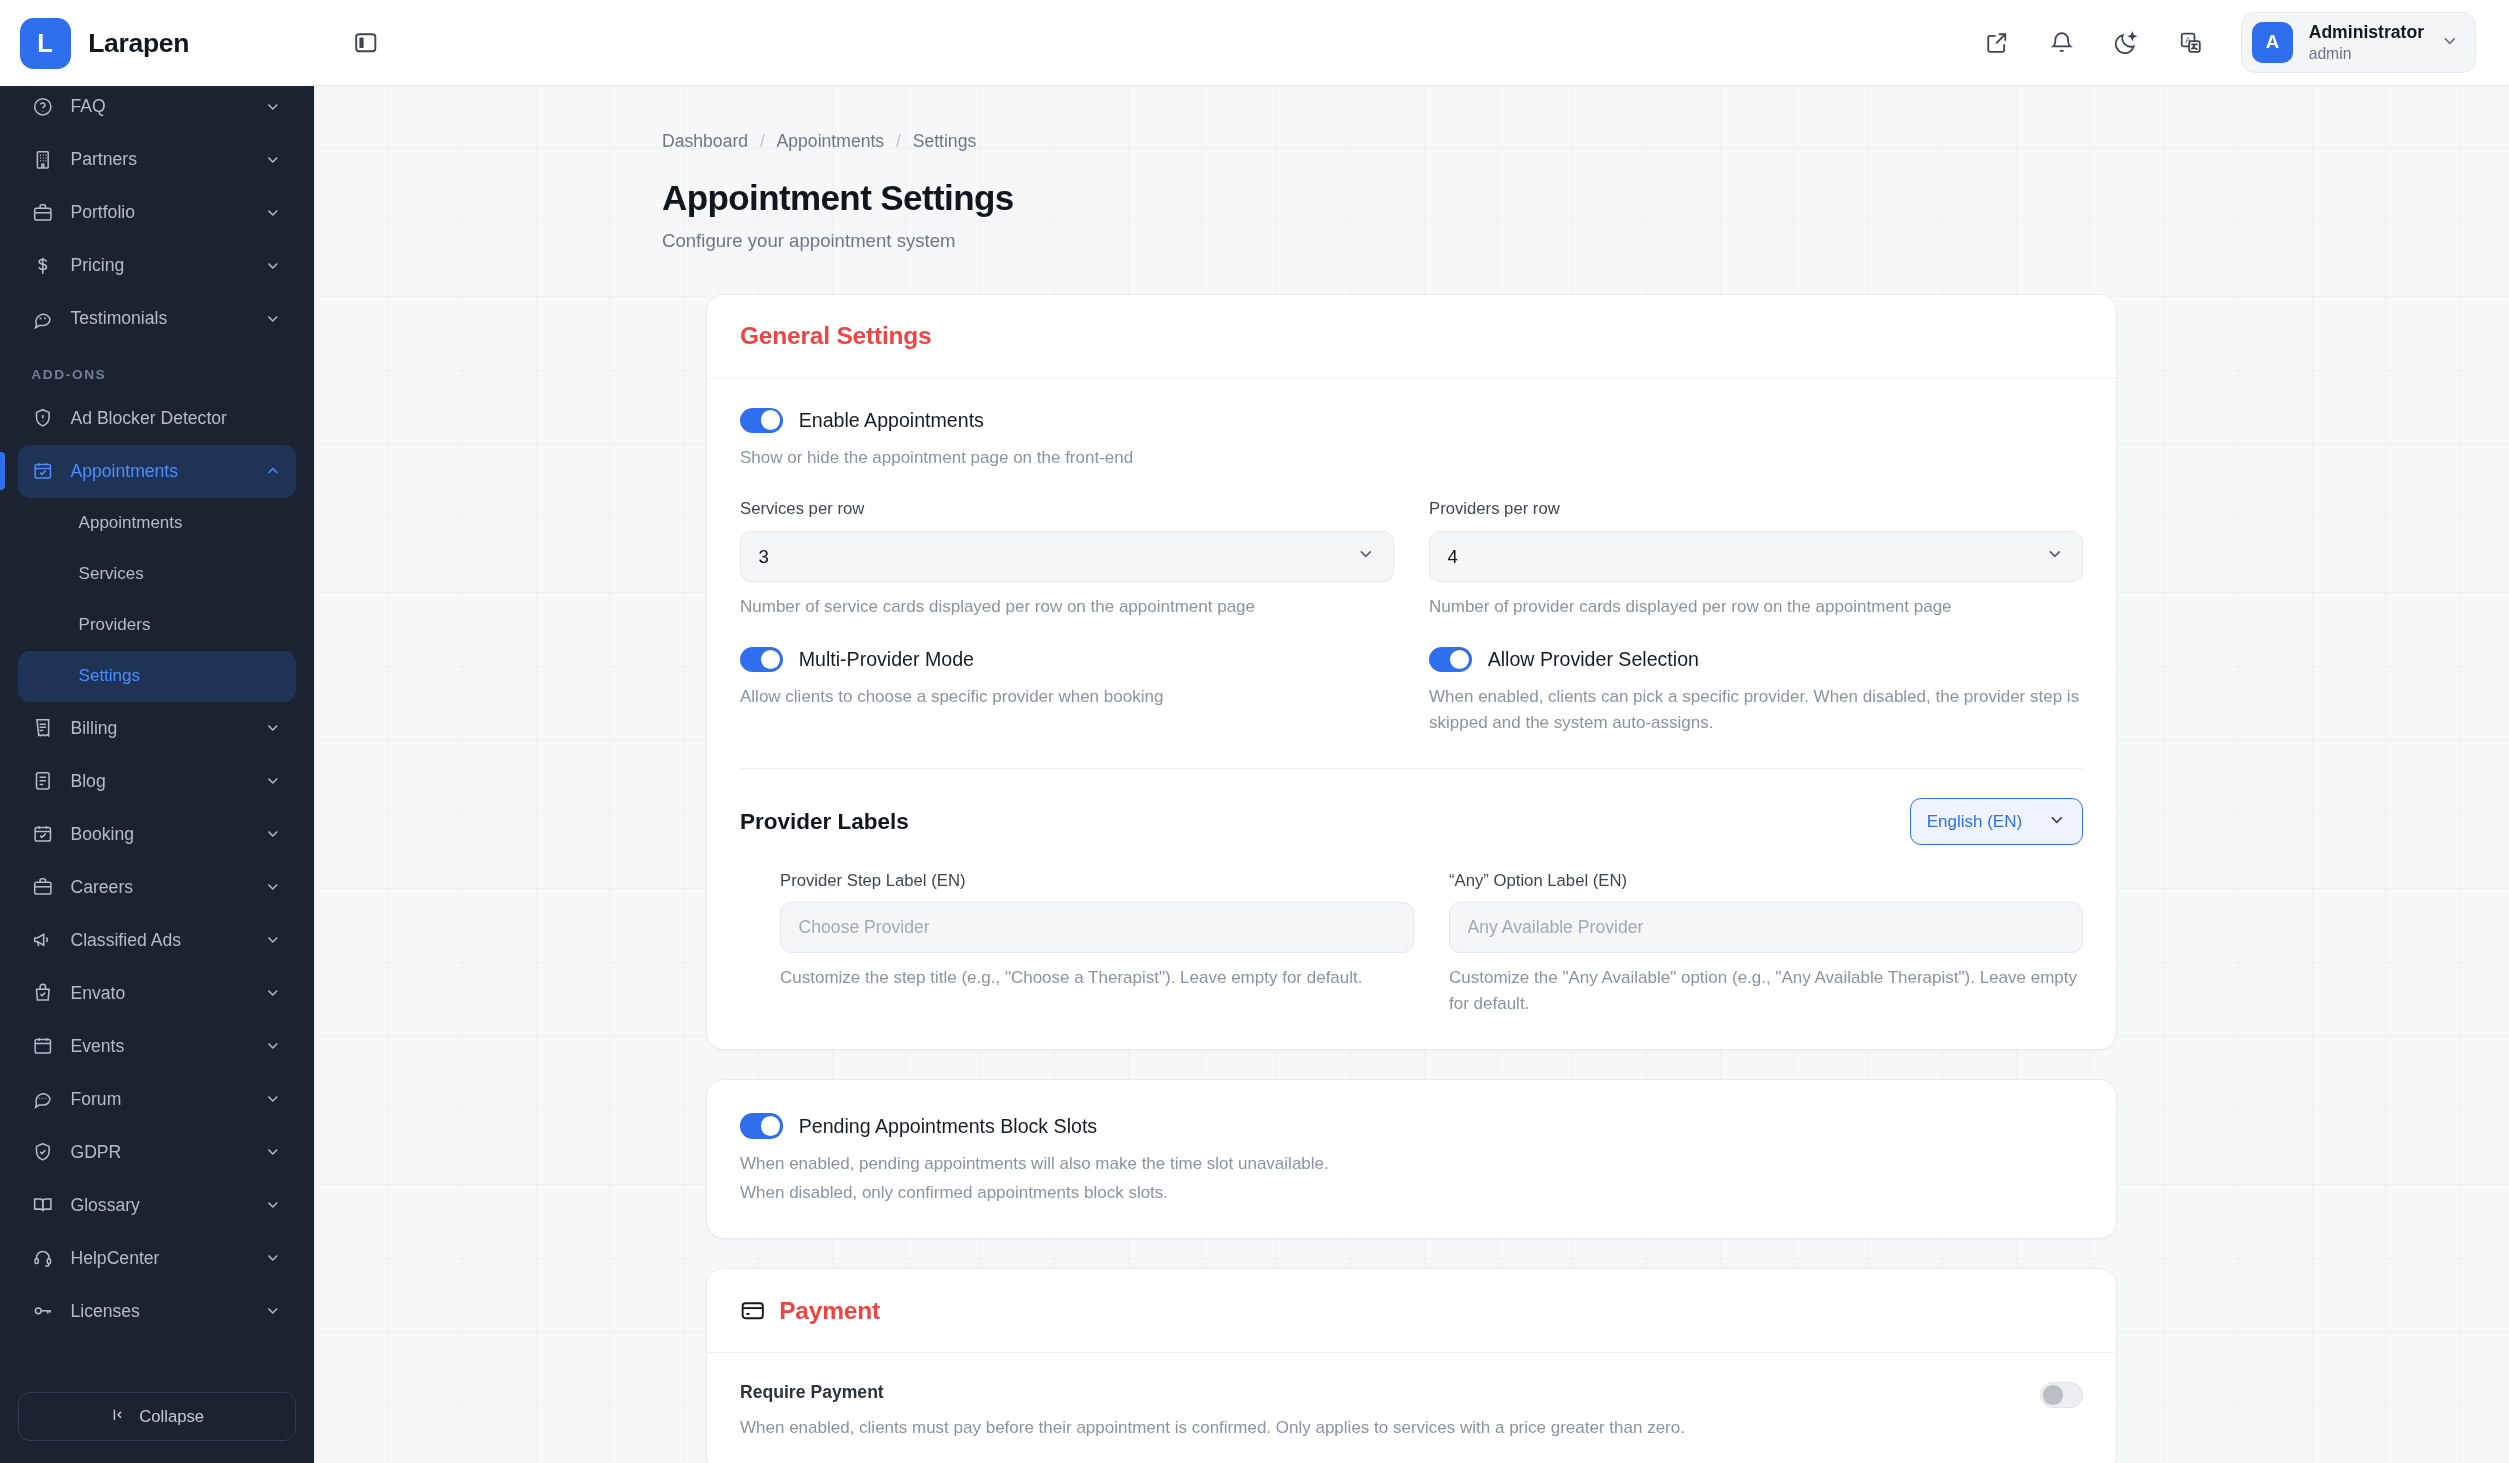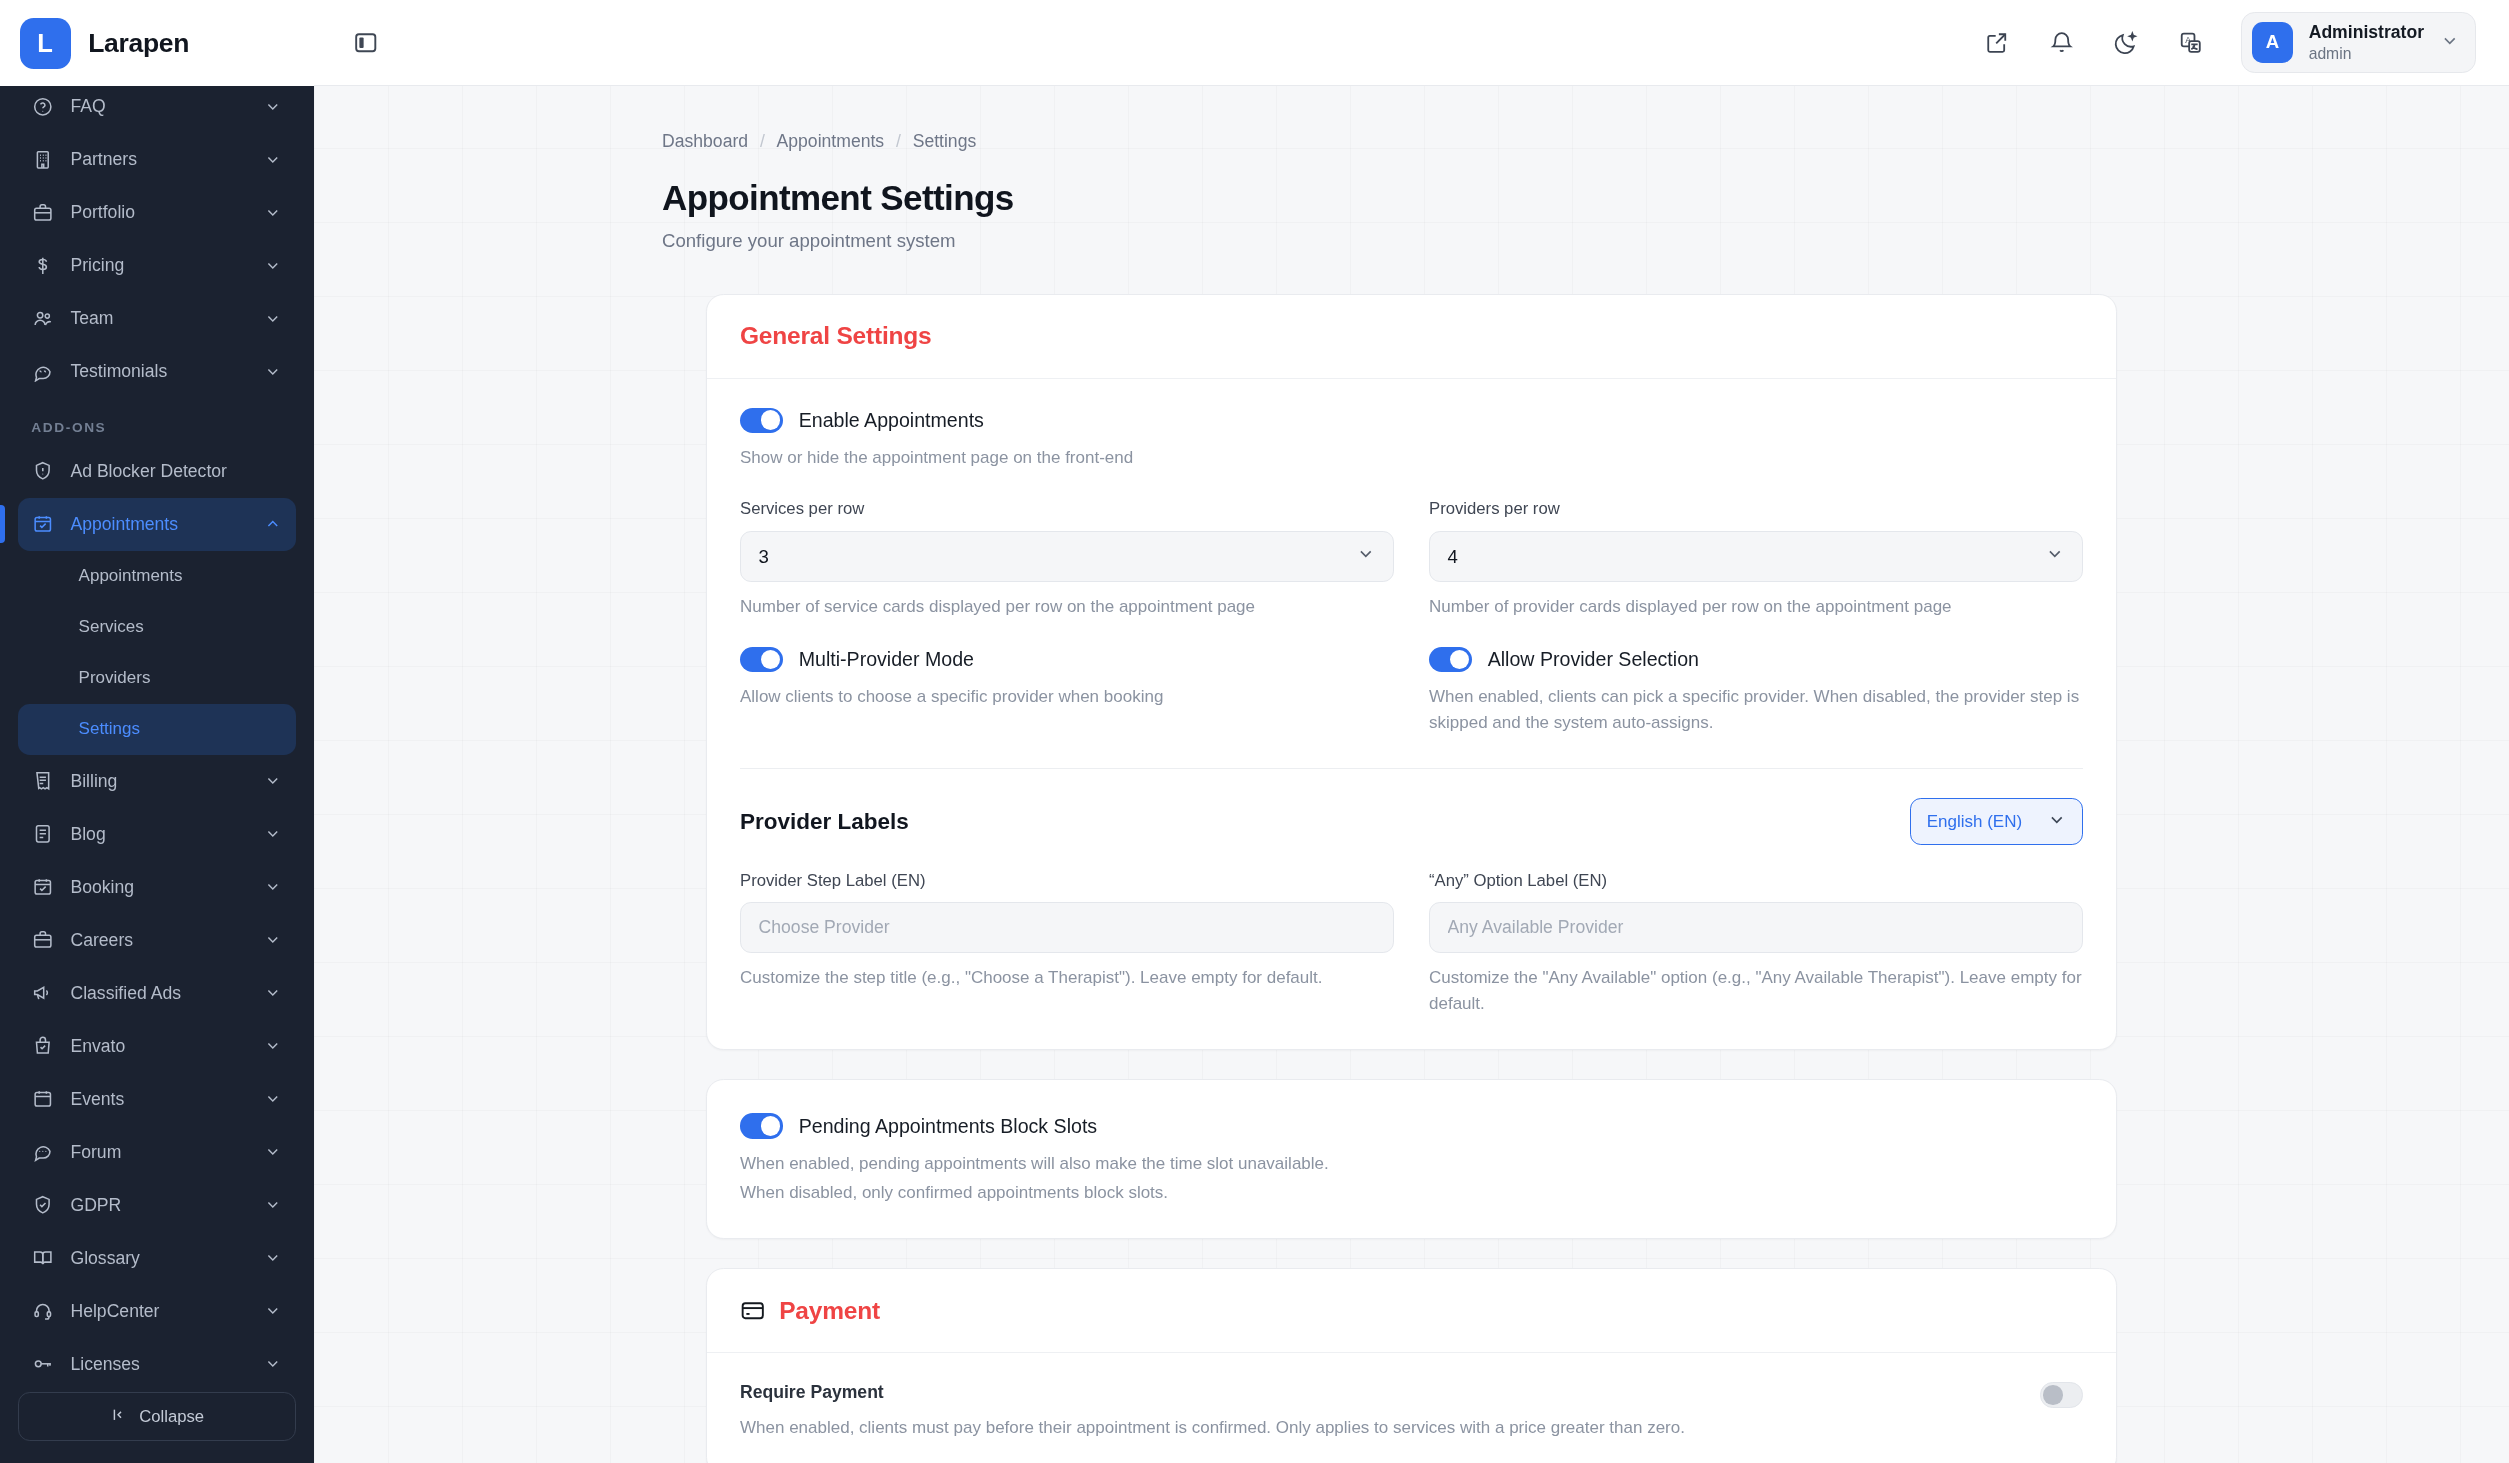--- a/index.html
+++ b/index.html
@@ -286,36 +286,20 @@
             </svg>
           </span>
         <span class="label">Pricing</span>
         <span class="chev">
             <svg viewBox="0 0 24 24">
               <polyline points="6 9 12 15 18 9"></polyline>
             </svg>
           </span>
       </div>
 
-      <div class="nav-item">
-        <span class="ico">
-            <svg viewBox="0 0 24 24">
-              <circle cx="9" cy="8" r="3"></circle>
-              <path d="M3.5 19a5.5 5.5 0 0 1 11 0"></path>
-              <circle cx="17" cy="9" r="2.3"></circle>
-              <path d="M15 19a4.6 4.6 0 0 1 6-3.6"></path>
-            </svg>
-          </span>
-        <span class="label">Team</span>
-        <span class="chev">
-            <svg viewBox="0 0 24 24">
-              <polyline points="6 9 12 15 18 9"></polyline>
-            </svg>
-          </span>
-      </div>
 
       <div class="nav-item">
         <span class="ico">
             <svg viewBox="0 0 24 24">
               <path d="M20 12a7.5 7.5 0 0 1-7.5 7.5H8l-4 2.5 1-3.8A7.5 7.5 0 1 1 20 12z"></path>
               <path d="M9 10.5c0 1 .8 1.5 1.5 1.2M14 10.5c0 1 .8 1.5 1.5 1.2"></path>
             </svg>
           </span>
         <span class="label">Testimonials</span>
         <span class="chev">
@@ -699,21 +683,21 @@
             <div class="labels-head">
               <span class="labels-title">Provider Labels</span>
               <div class="lang-select">
                 <span class="val">English (EN)</span>
                 <span><svg viewBox="0 0 24 24">
                       <polyline points="6 9 12 15 18 9"></polyline>
                     </svg></span>
               </div>
             </div>
 
-            <div class="grid2" style="margin-top:25.5px;">
+            <div class="grid2" style="margin-top:25.5px;margin-left:40px;">
               <div>
                 <div class="field-label">Provider Step Label (EN)</div>
                 <input class="textinput" type="text" value="" placeholder="Choose Provider" style="">
                 <div class="help">Customize the step title (e.g., "Choose a Therapist"). Leave empty for default.</div>
               </div>
               <div>
                 <div class="field-label">“Any” Option Label (EN)</div>
                 <input class="textinput" type="text" value="" placeholder="Any Available Provider" style="">
                 <div class="help">Customize the "Any Available" option (e.g., "Any Available Therapist"). Leave empty for default.</div>
               </div>

